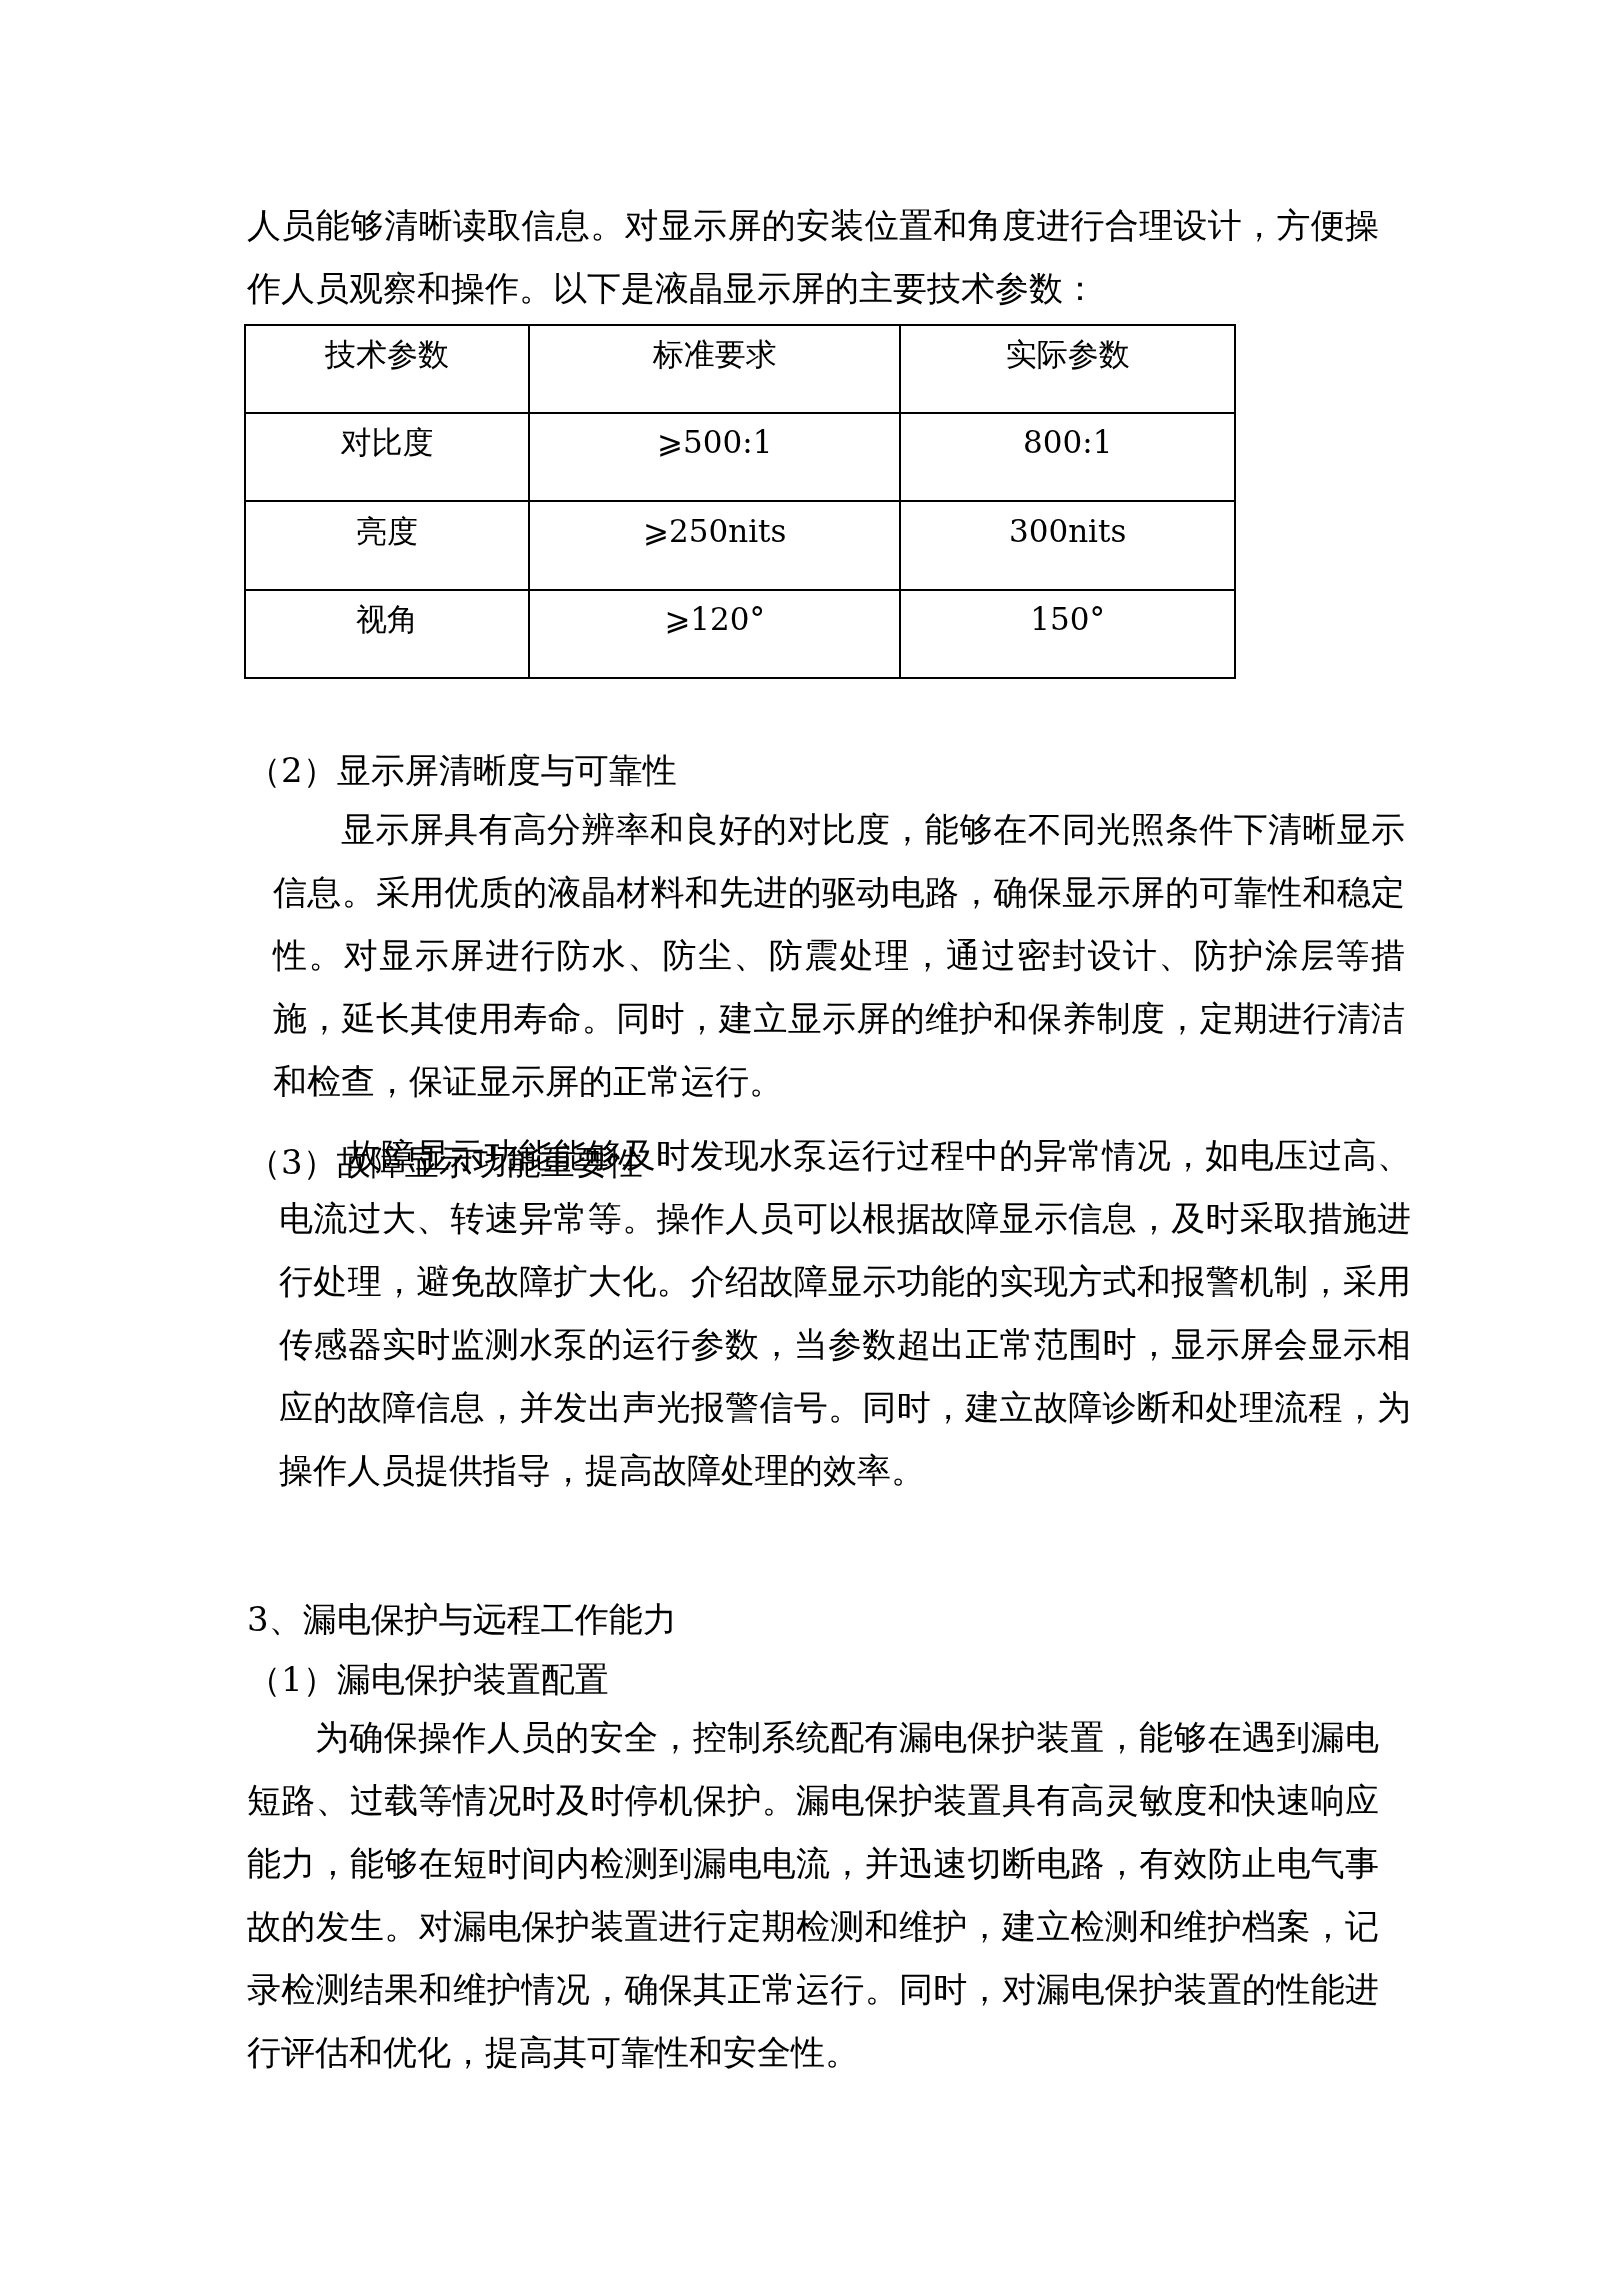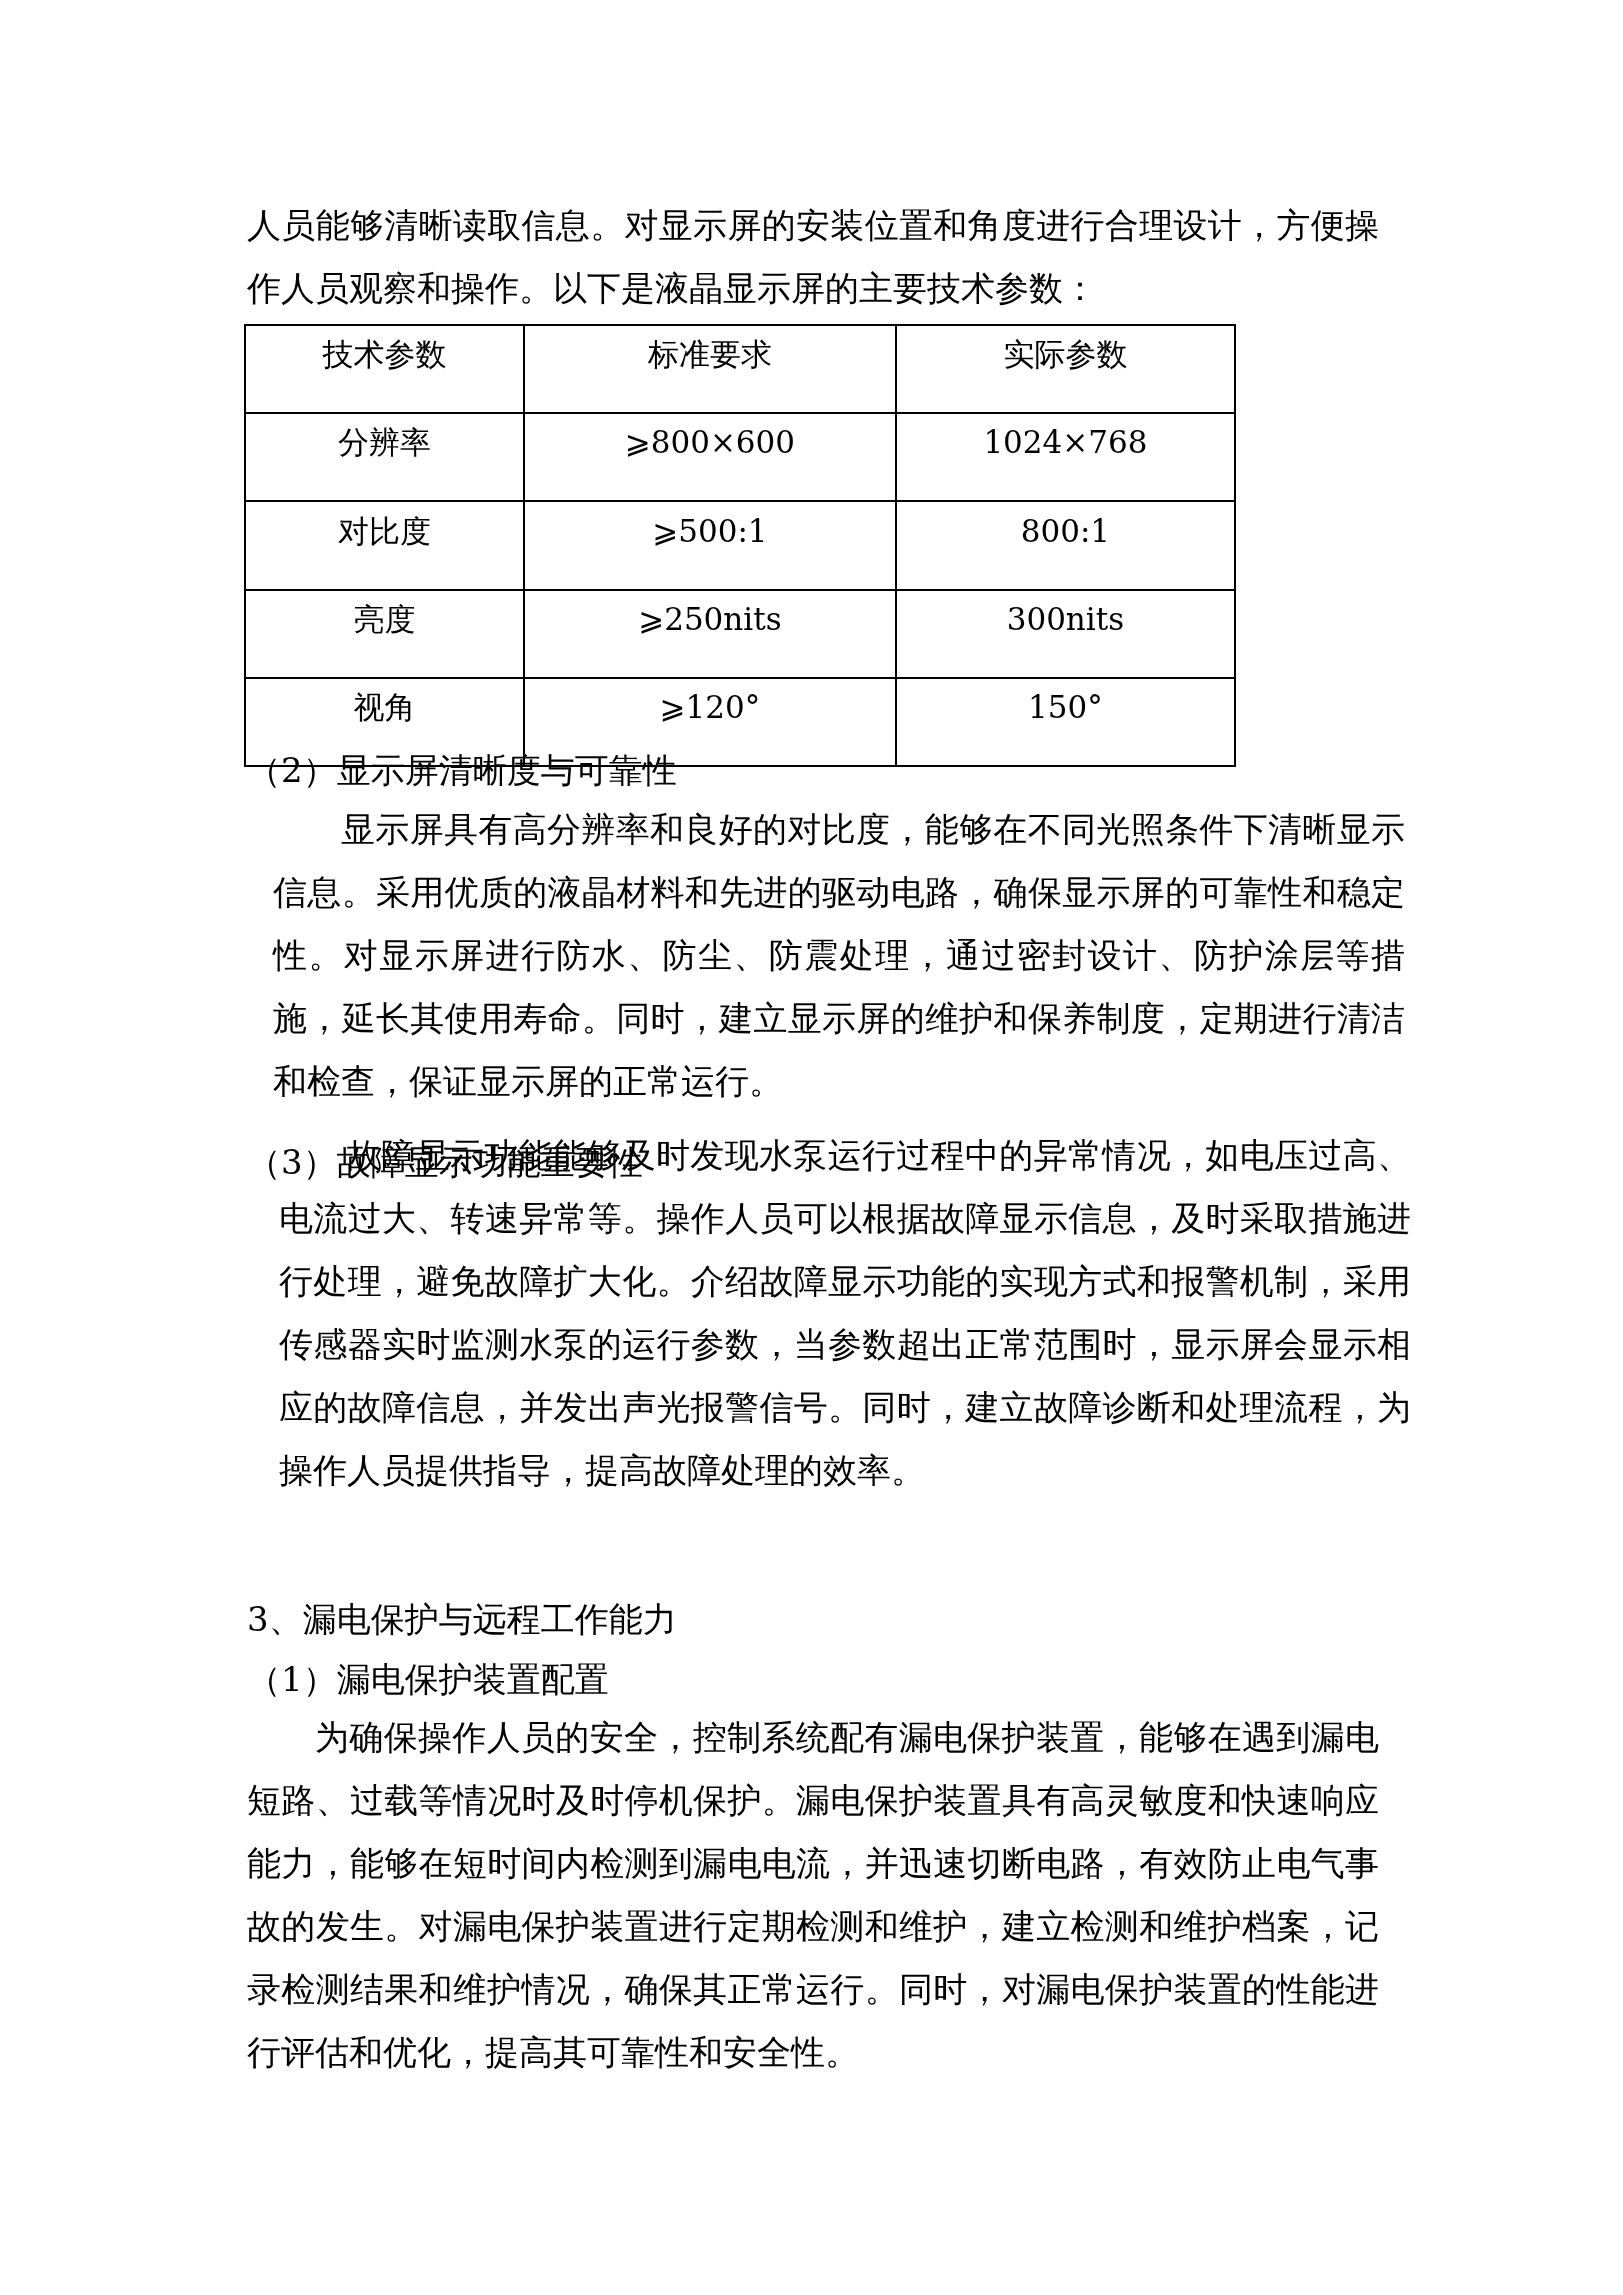--- a/index.html
+++ b/index.html
@@ -49,25 +49,20 @@
     </colgroup>
   <thead>
     <tr>
       <th>技术参数</th>
       <th>标准要求</th>
       <th>实际参数</th>
     </tr>
   </thead>
   <tbody>
     <tr>
-      <td>分辨率</td>
-      <td>⩾800×600</td>
-      <td>1024×768</td>
-    </tr>
-    <tr>
       <td>对比度</td>
       <td>⩾500:1</td>
       <td>800:1</td>
     </tr>
     <tr>
       <td>亮度</td>
       <td>⩾250nits</td>
       <td>300nits</td>
     </tr>
     <tr>

